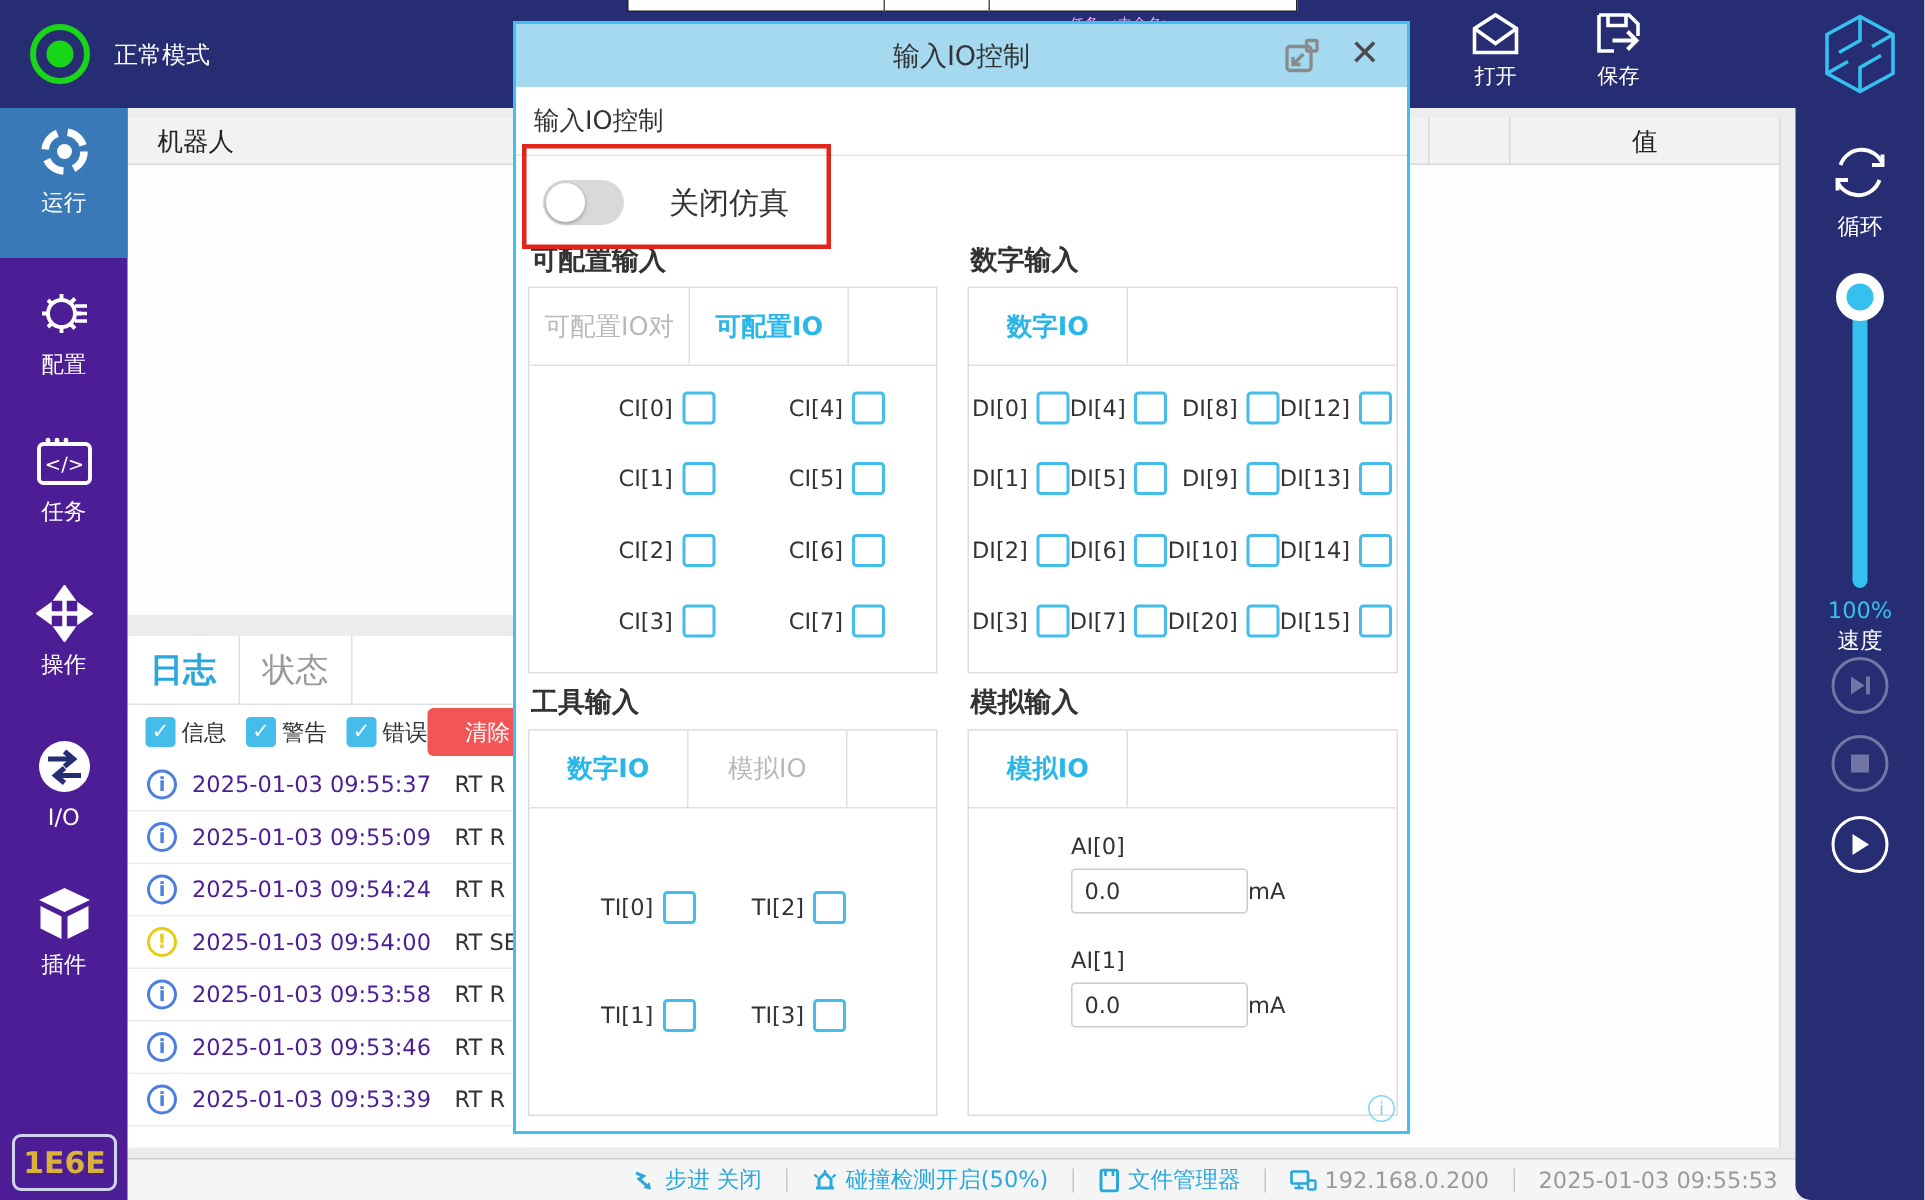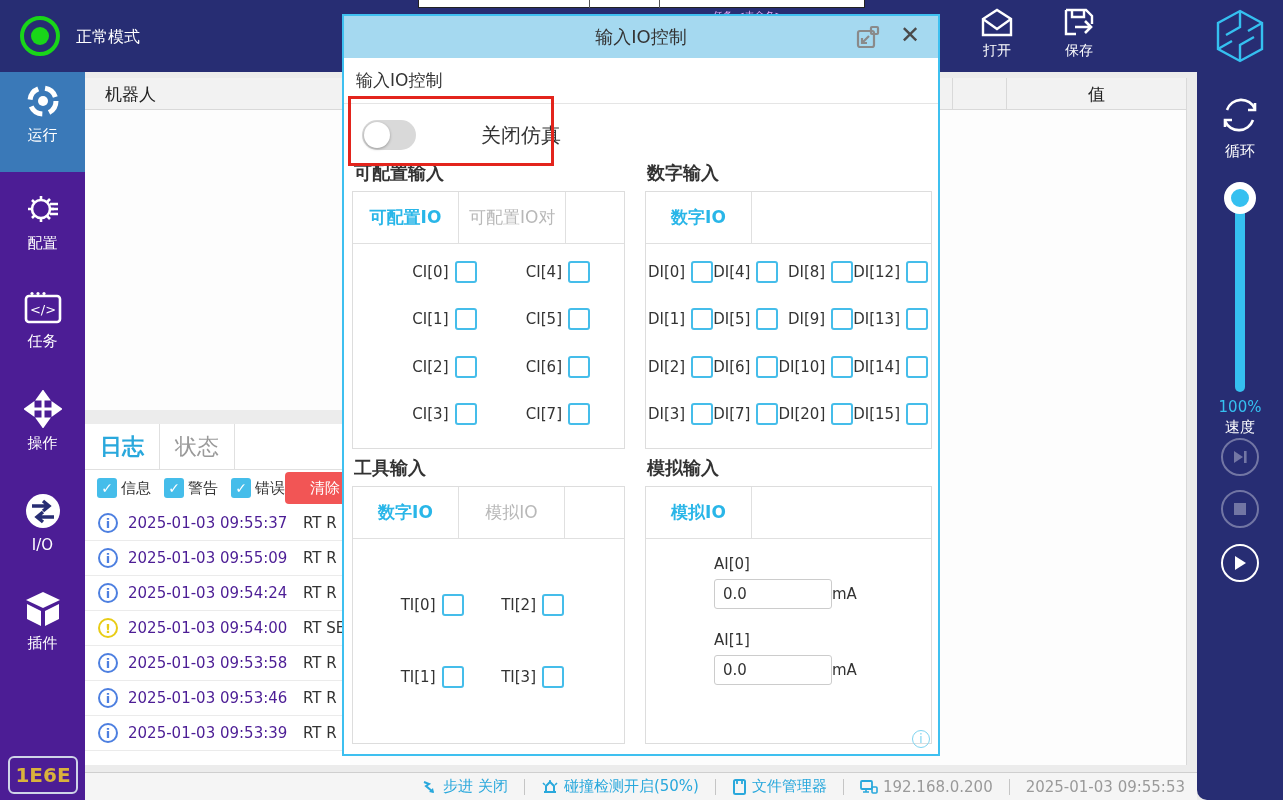--- a/index.html
+++ b/index.html
@@ -74,21 +74,21 @@
 
   
   #modal { left:342px; top:14px; width:598px; height:742px; background:#fff; border:2px solid #3ec0f0; z-index:10; }
   #modal-header { height:42px; background:#a5d9f0; position:relative; display:flex; align-items:center; justify-content:center; font-size:18px; color:#333; }
   #modal-restore { position:absolute; right:58px; top:9px; }
   #modal-close { position:absolute; right:18px; top:5px; font-size:24px; color:#4a4a4a; }
   #modal-sub { font-size:17px; color:#333; padding:11px 12px; border-bottom:1px solid #e5e5e5; }
   #toggle-row { display:flex; align-items:center; gap:30px; margin:16px 0 4px 18px; }
   #sim-toggle { width:54px; height:30px; border-radius:15px; background:#d9d9d9; position:relative; }
   #sim-toggle .knob { position:absolute; left:2px; top:2px; width:26px; height:26px; border-radius:50%; background:#fff; box-shadow:0 1px 3px rgba(0,0,0,0.3); }
-  #toggle-label { font-size:20px; color:#333;margin-left:35px; }
+  #toggle-label { font-size:20px; color:#333; }
   #annotation-box { position:absolute; left:4px; top:80px; width:206px; height:70px; border:3px solid #e3241c; pointer-events:none; z-index:12; }
   #io-grid { display:grid; grid-template-columns:273px 287px; column-gap:20px; padding:0 10px 0 8px; }
   .section-label { font-size:18px; font-weight:bold; color:#333; margin:7px 0 6px 2px; }
   .group-box { border:1px solid #ddd; height:258px; display:flex; flex-direction:column; }
   .tab-bar { display:flex; height:52px; border-bottom:1px solid #e0e0e0; flex:0 0 52px; }
   .tab { min-width:106px; padding:0 10px; display:flex; align-items:center; justify-content:center; font-size:17px; color:#b8b8b8; border-right:1px solid #e0e0e0; }
   .tab.active { color:#29b6e8; font-weight:bold; }
   .cb-grid { flex:1; display:grid; grid-auto-flow:column; align-items:center; }
   #ci-grid { grid-template-rows:repeat(4,1fr); grid-template-columns:1fr 1fr; padding:4px 34px 10px 10px; }
   #di-grid { grid-template-rows:repeat(4,1fr); grid-template-columns:repeat(4,1fr); padding:4px 6px 10px 2px; }
@@ -379,22 +379,22 @@
   </div>
   <div id="annotation-box"></div>
 
   <div id="io-grid">
 
     <div>
       <div class="section-label">可配置输入</div>
       <div class="group-box">
         <div class="tab-bar">
 
-        <div class="tab active">可配置IO</div>
-            <div class="tab">可配置IO对</div>
+        <div class="tab">可配置IO对</div>
+            <div class="tab active">可配置IO</div>
           </div>
         <div id="ci-grid" class="cb-grid">
 
             <div class="cb-item">
               <span class="cb-label">CI[0]</span>
               <span class="cb-box"></span>
             </div>
 
             <div class="cb-item">
               <span class="cb-label">CI[1]</span>

